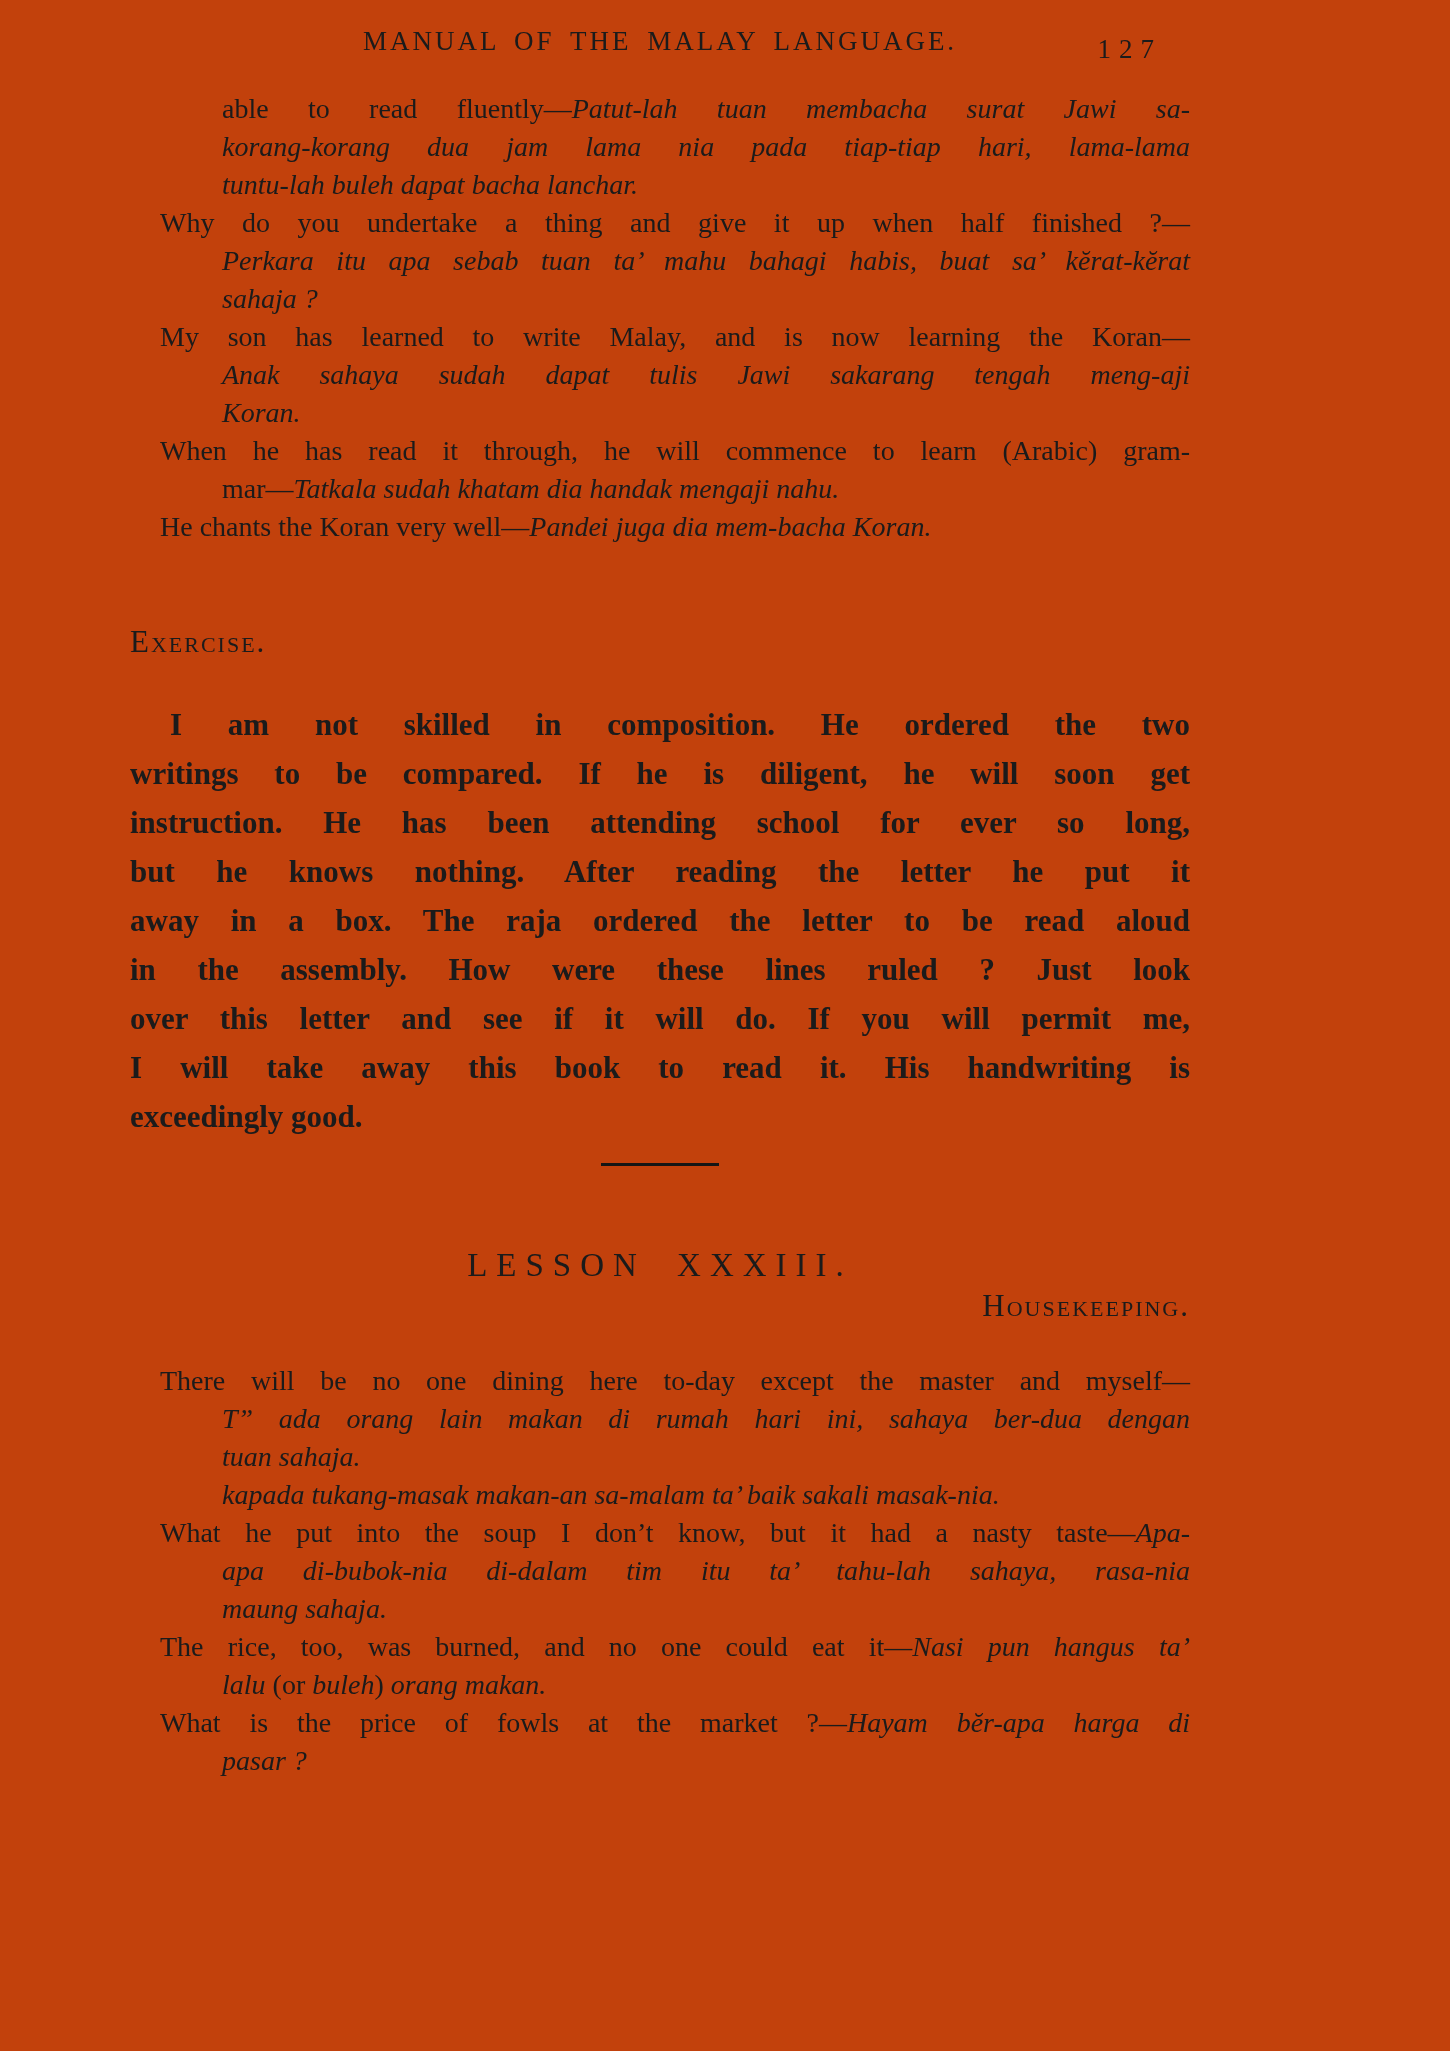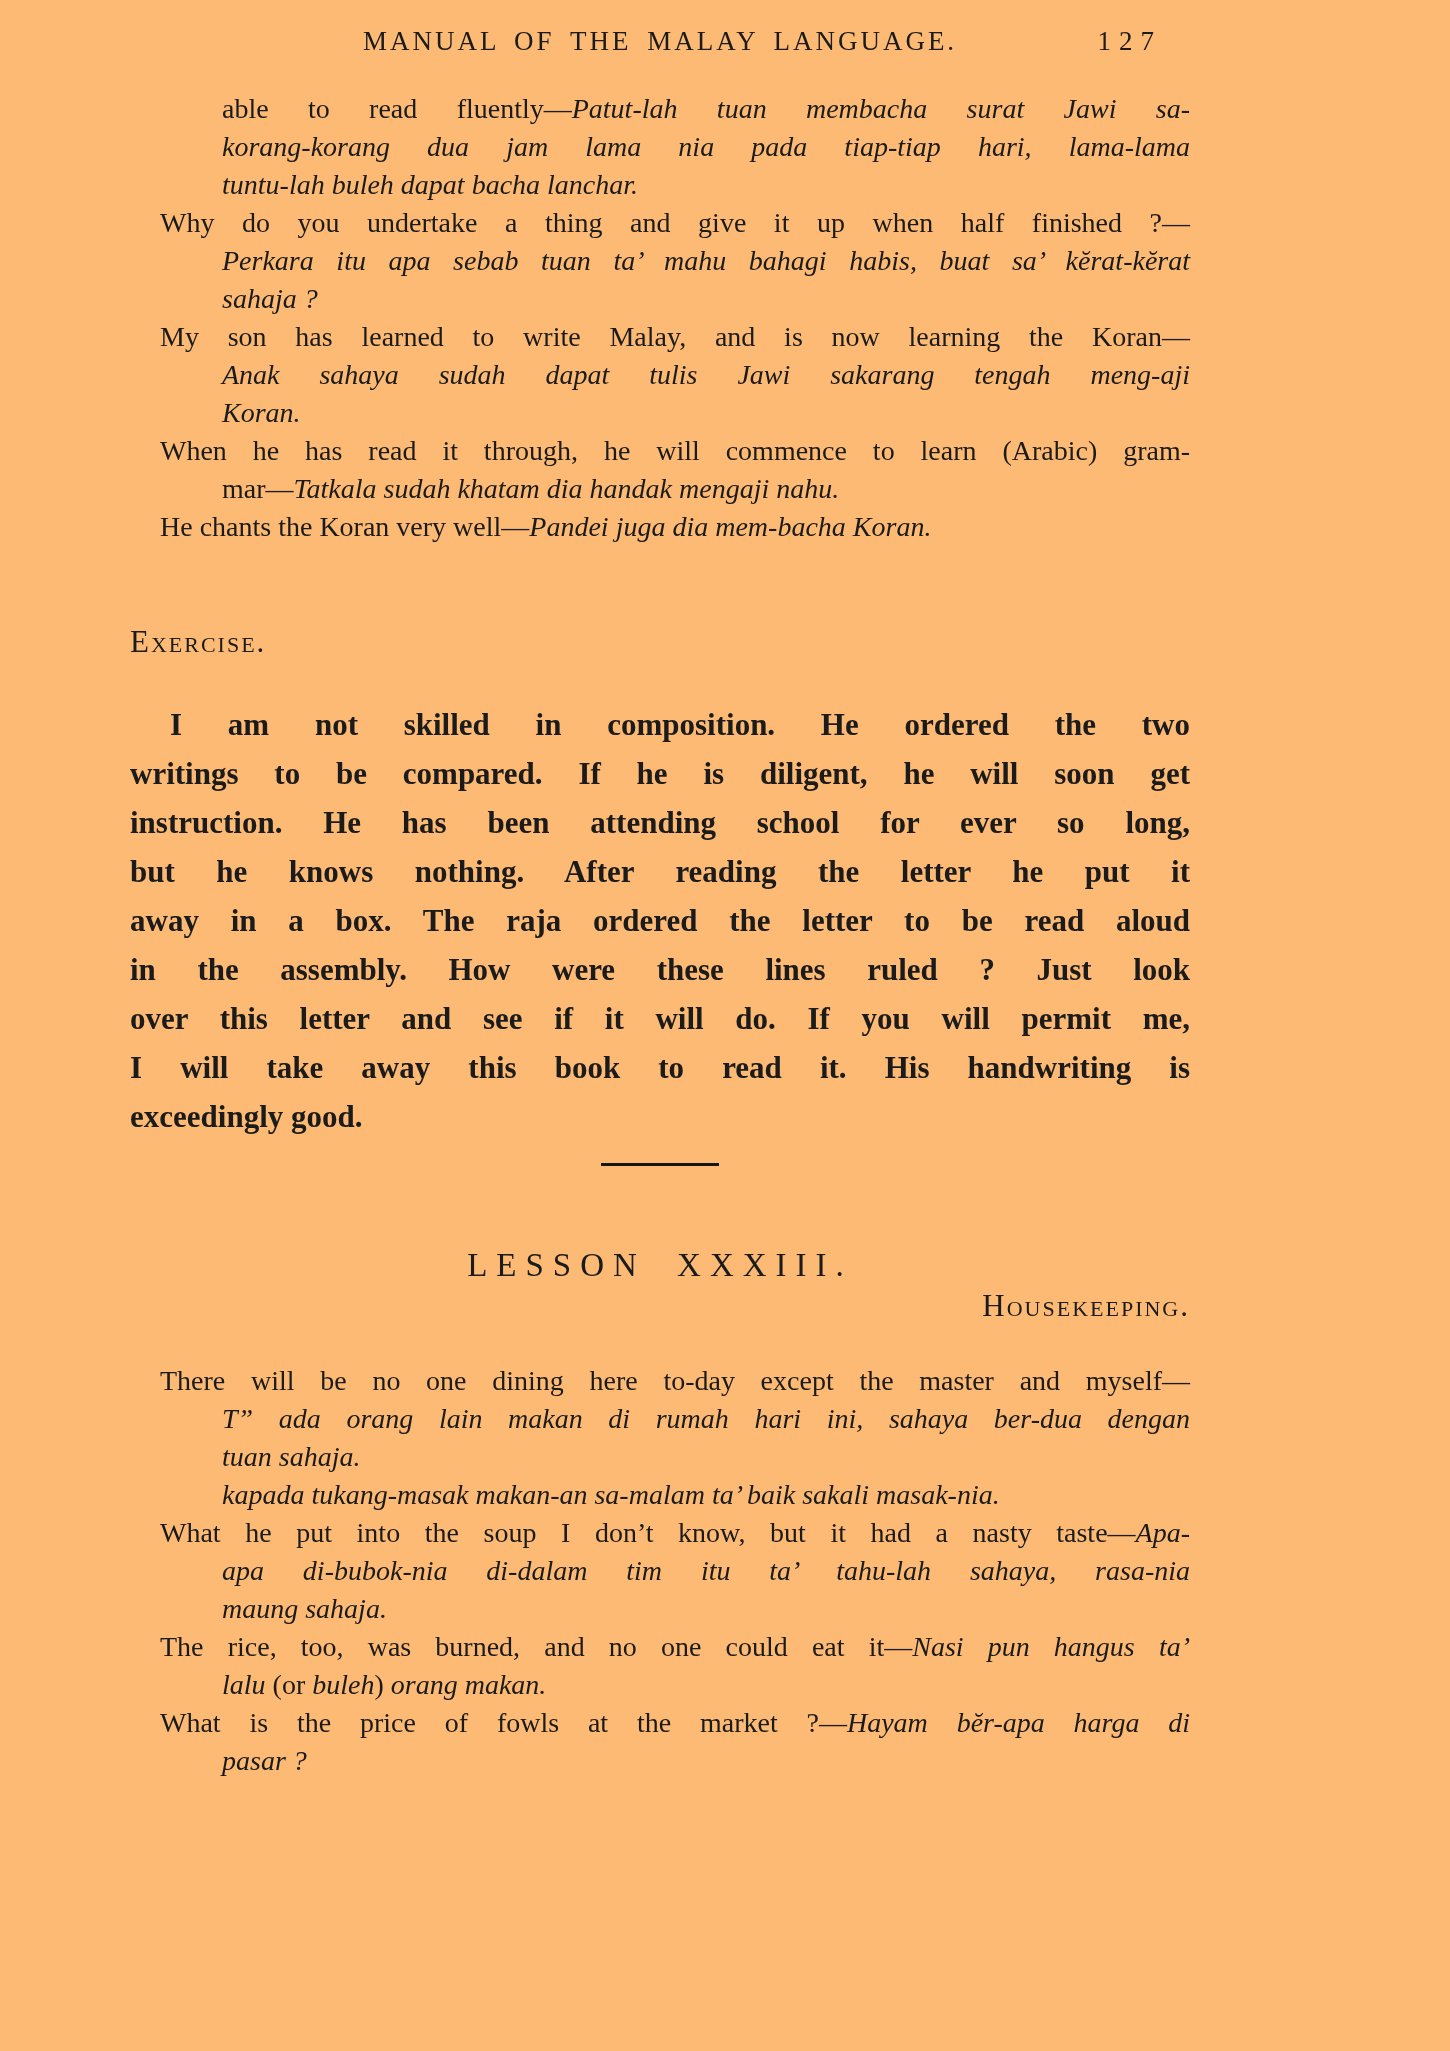--- a/index.html
+++ b/index.html
@@ -1,20 +1,20 @@
 <!DOCTYPE html>
 <html><head>
 <meta charset="utf-8">
 <style>
   html,body{margin:0;padding:0;background:#e8e8e4;}
   .page{
     position:relative;
     width:1450px;height:2051px;
     margin:0 auto;
-    background:#fdba74;
+    background:#c2410c;
     color:#1b1b1b;
     font-family:"Liberation Serif", serif;
     overflow:hidden;
   }
   .content{
     position:relative;
     margin-left:130px;
     width:1060px;
     padding-top:24px;
   }
@@ -25,21 +25,21 @@
     line-height:34px;
   }
   .running-title{
     text-align:center;
     font-size:27px;
     letter-spacing:3px;
     word-spacing:6px;
   }
   .page-number{
     position:absolute;
-    right:28px;top:0;
+    right:28px;top:8px;
     font-size:27px;
     letter-spacing:8px;
   }
   
   .dialogue{margin-top:30px;}
   .housekeeping{margin-top:36px;}
   .dialogue .line,.housekeeping .line{
     font-size:28px;
     line-height:38px;
     white-space:normal;

